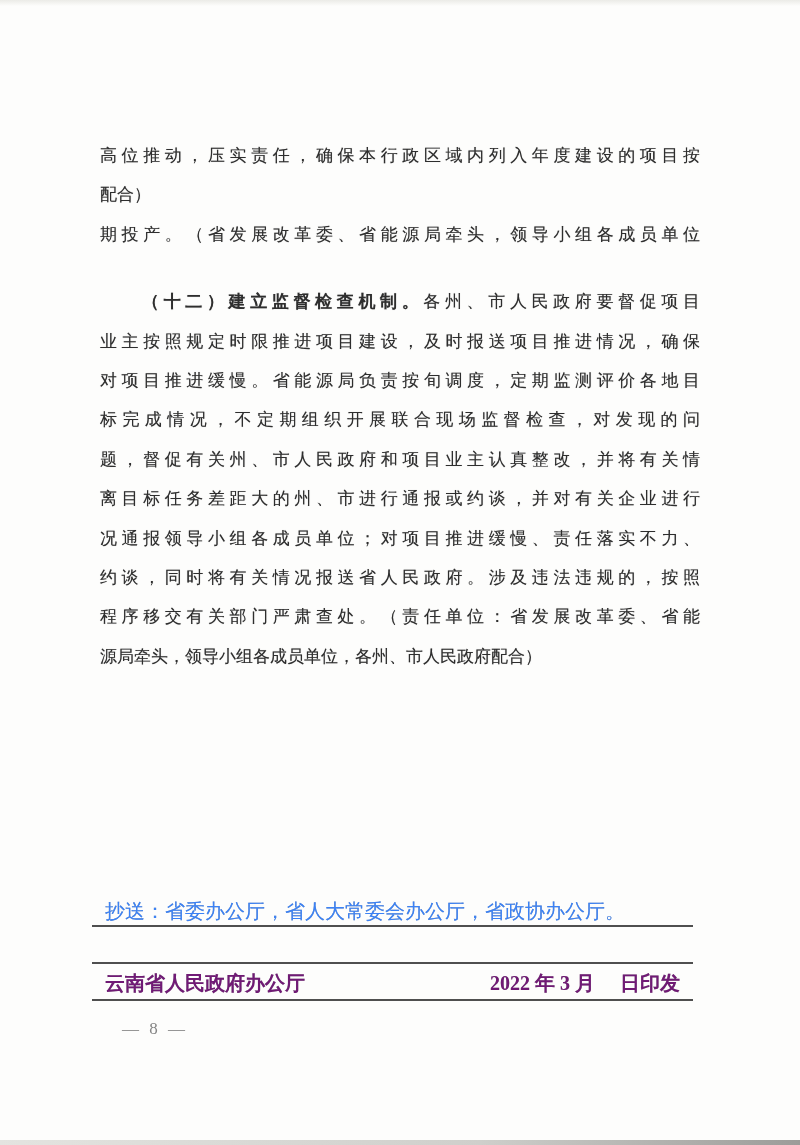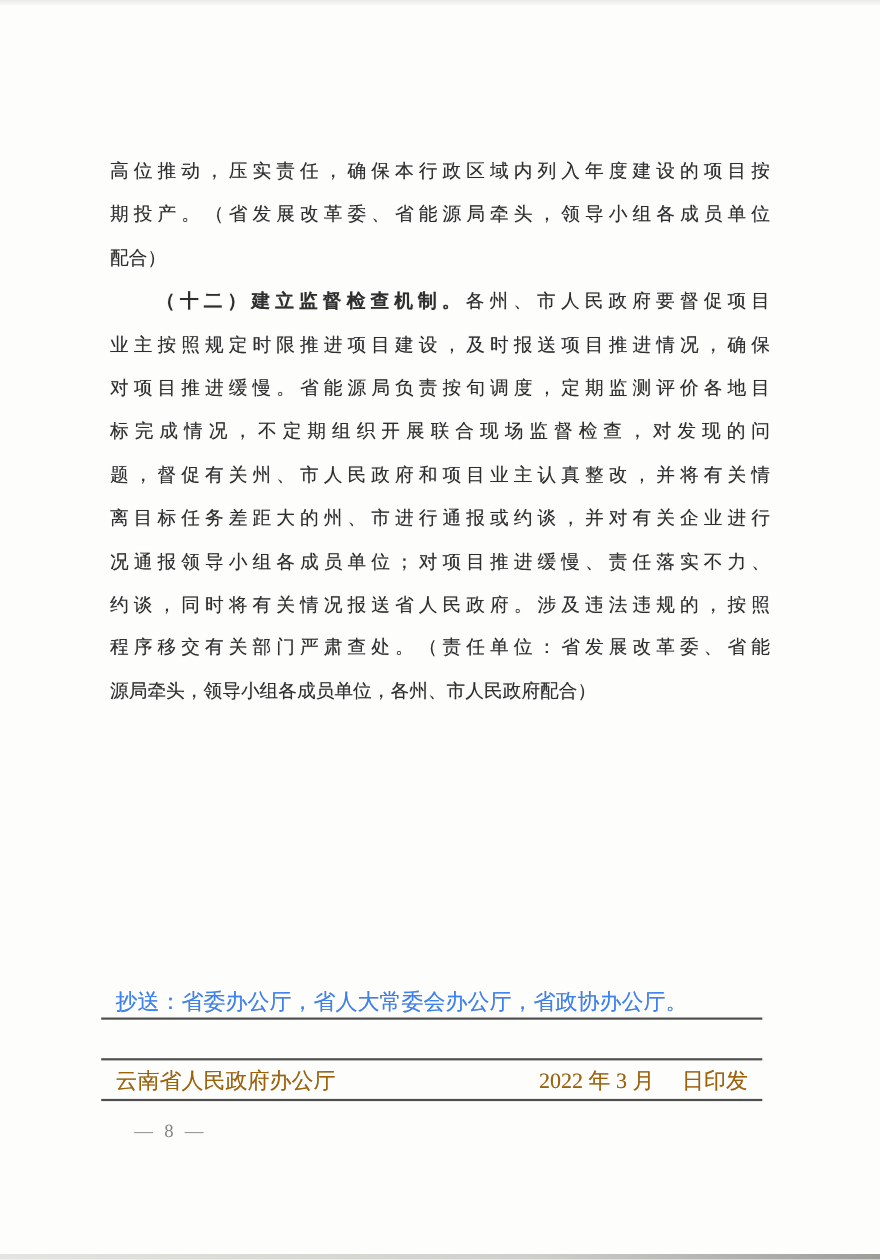--- a/index.html
+++ b/index.html
@@ -42,21 +42,21 @@
     color: #2e2e2e;
     text-shadow: 0 0 0.7px rgba(46,46,46,0.45);
   }
   .line { width: 600px; }
   .jl {
     text-align: justify;
     text-align-last: justify;
     text-justify: inter-character;
   }
   .el { text-align: left; }
-  .ind { text-indent: 42px; }
+  .ind { text-indent: 42px; margin-top: 28px; }
   .hd { font-weight: 700; }
   .kai { font-family: "Liberation Serif", "DejaVu Serif", serif; }
   
   .rule {
     position: absolute;
     left: 92px;
     width: 601px;
     height: 2px;
     background: #4f4f4f;
   }
@@ -77,23 +77,24 @@
   .issuer-row {
     position: absolute;
     left: 105px;
     top: 969px;
     width: 575px;
     display: flex;
     justify-content: space-between;
     align-items: baseline;
     font-size: 20px;
     line-height: 28px;
-    color: #a16207;
+    color: #701a75;
     text-shadow: 0 0 0.6px rgba(46,46,46,0.4);
     white-space: nowrap;
+    font-weight: bold;
   }
   .page-num {
     position: absolute;
     left: 122px;
     top: 1019px;
     font-size: 17px;
     letter-spacing: 3px;
     color: #858585;
     white-space: nowrap;
   }
@@ -101,22 +102,22 @@
 </head>
 <body>
 
 <div class="page">
 
   <div class="edge-top"></div>
 
   <main class="content">
 
     <div class="line jl"><span>高位推动，压实责任，确保本行政区域内列入年度建设的项目按</span></div>
+    <div class="line el"><span class="kai">配合）</span></div>
     <div class="line jl"><span>期投产。</span><span class="kai">（省发展改革委、省能源局牵头，领导小组各成员单位</span></div>
-    <div class="line el"><span class="kai">配合）</span></div>
 
     <div class="line jl ind"><span class="hd">（十二）建立监督检查机制。</span><span>各州、市人民政府要督促项目</span></div>
     <div class="line jl"><span>业主按照规定时限推进项目建设，及时报送项目推进情况，确保</span></div>
     <div class="line jl"><span>对项目推进缓慢。省能源局负责按旬调度，定期监测评价各地目</span></div>
     <div class="line jl"><span>标完成情况，不定期组织开展联合现场监督检查，对发现的问</span></div>
     <div class="line jl"><span>题，督促有关州、市人民政府和项目业主认真整改，并将有关情</span></div>
     <div class="line jl"><span>离目标任务差距大的州、市进行通报或约谈，并对有关企业进行</span></div>
     <div class="line jl"><span>况通报领导小组各成员单位；对项目推进缓慢、责任落实不力、</span></div>
     <div class="line jl"><span>约谈，同时将有关情况报送省人民政府。涉及违法违规的，按照</span></div>
     <div class="line jl"><span>程序移交有关部门严肃查处。</span><span class="kai">（责任单位：省发展改革委、省能</span></div>

